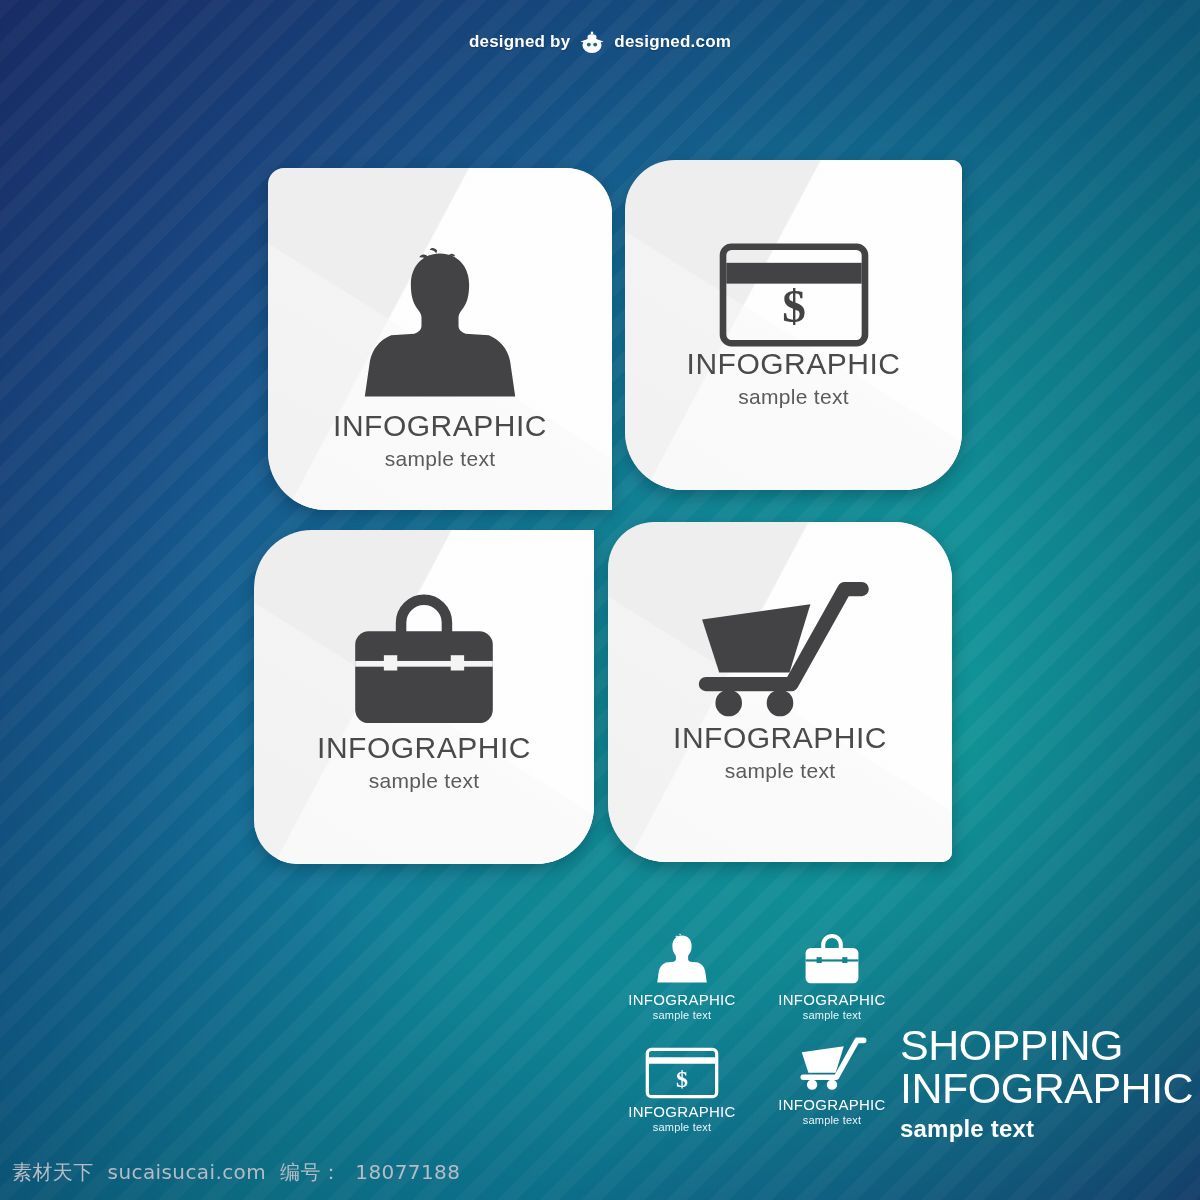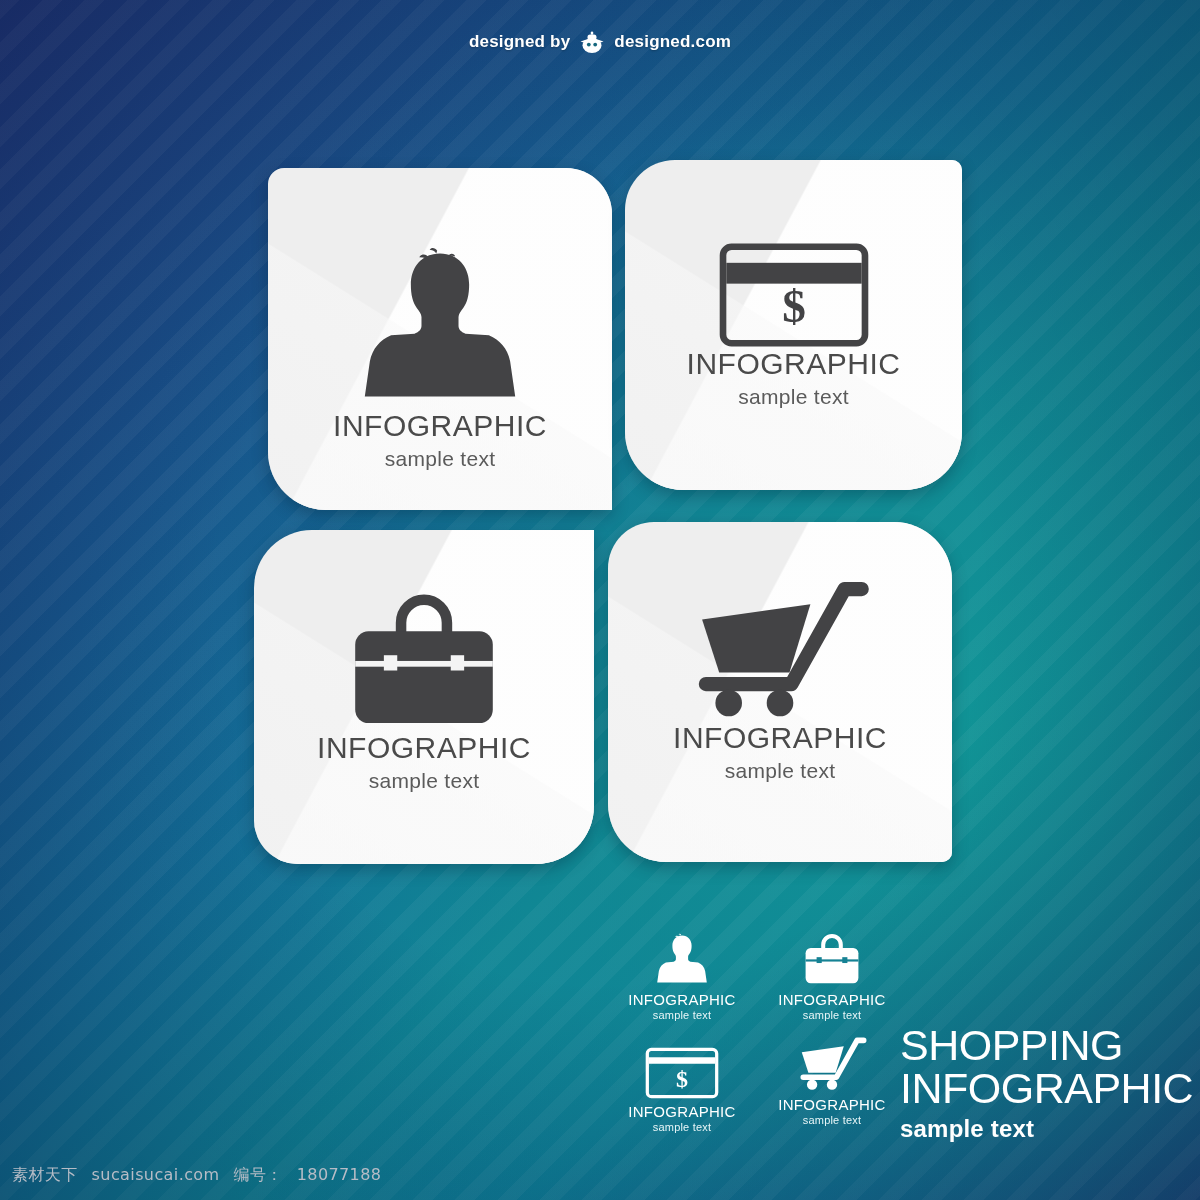--- a/index.html
+++ b/index.html
@@ -114,21 +114,21 @@
 
   
   #headline{ position:absolute; left:900px; top:1024px; width:300px; }
   #headline .h1{ color:#ffffff; font-size:43px; line-height:.99; letter-spacing:-.5px; }
   #headline .h2{ color:#ffffff; font-size:43px; line-height:.99; letter-spacing:-.5px; }
   #headline .h3{ color:#ffffff; font-size:24px; font-weight:bold; margin-top:6px; letter-spacing:.2px; }
 
   
   #watermark{
     position:absolute; left:12px; bottom:14px;
-    color:#b6bcc6; font-size:16px; letter-spacing:.4px;
+    color:#b6bcc6; font-size:20px; letter-spacing:.4px;
     display:flex; gap:14px; align-items:baseline;
     font-family:"DejaVu Sans", sans-serif;
   }
 </style>
 </head>
 <body>
 
 <div id="bg-base"></div>
 <div id="bg-stripes"></div>
 <div id="bg-vignette"></div>

